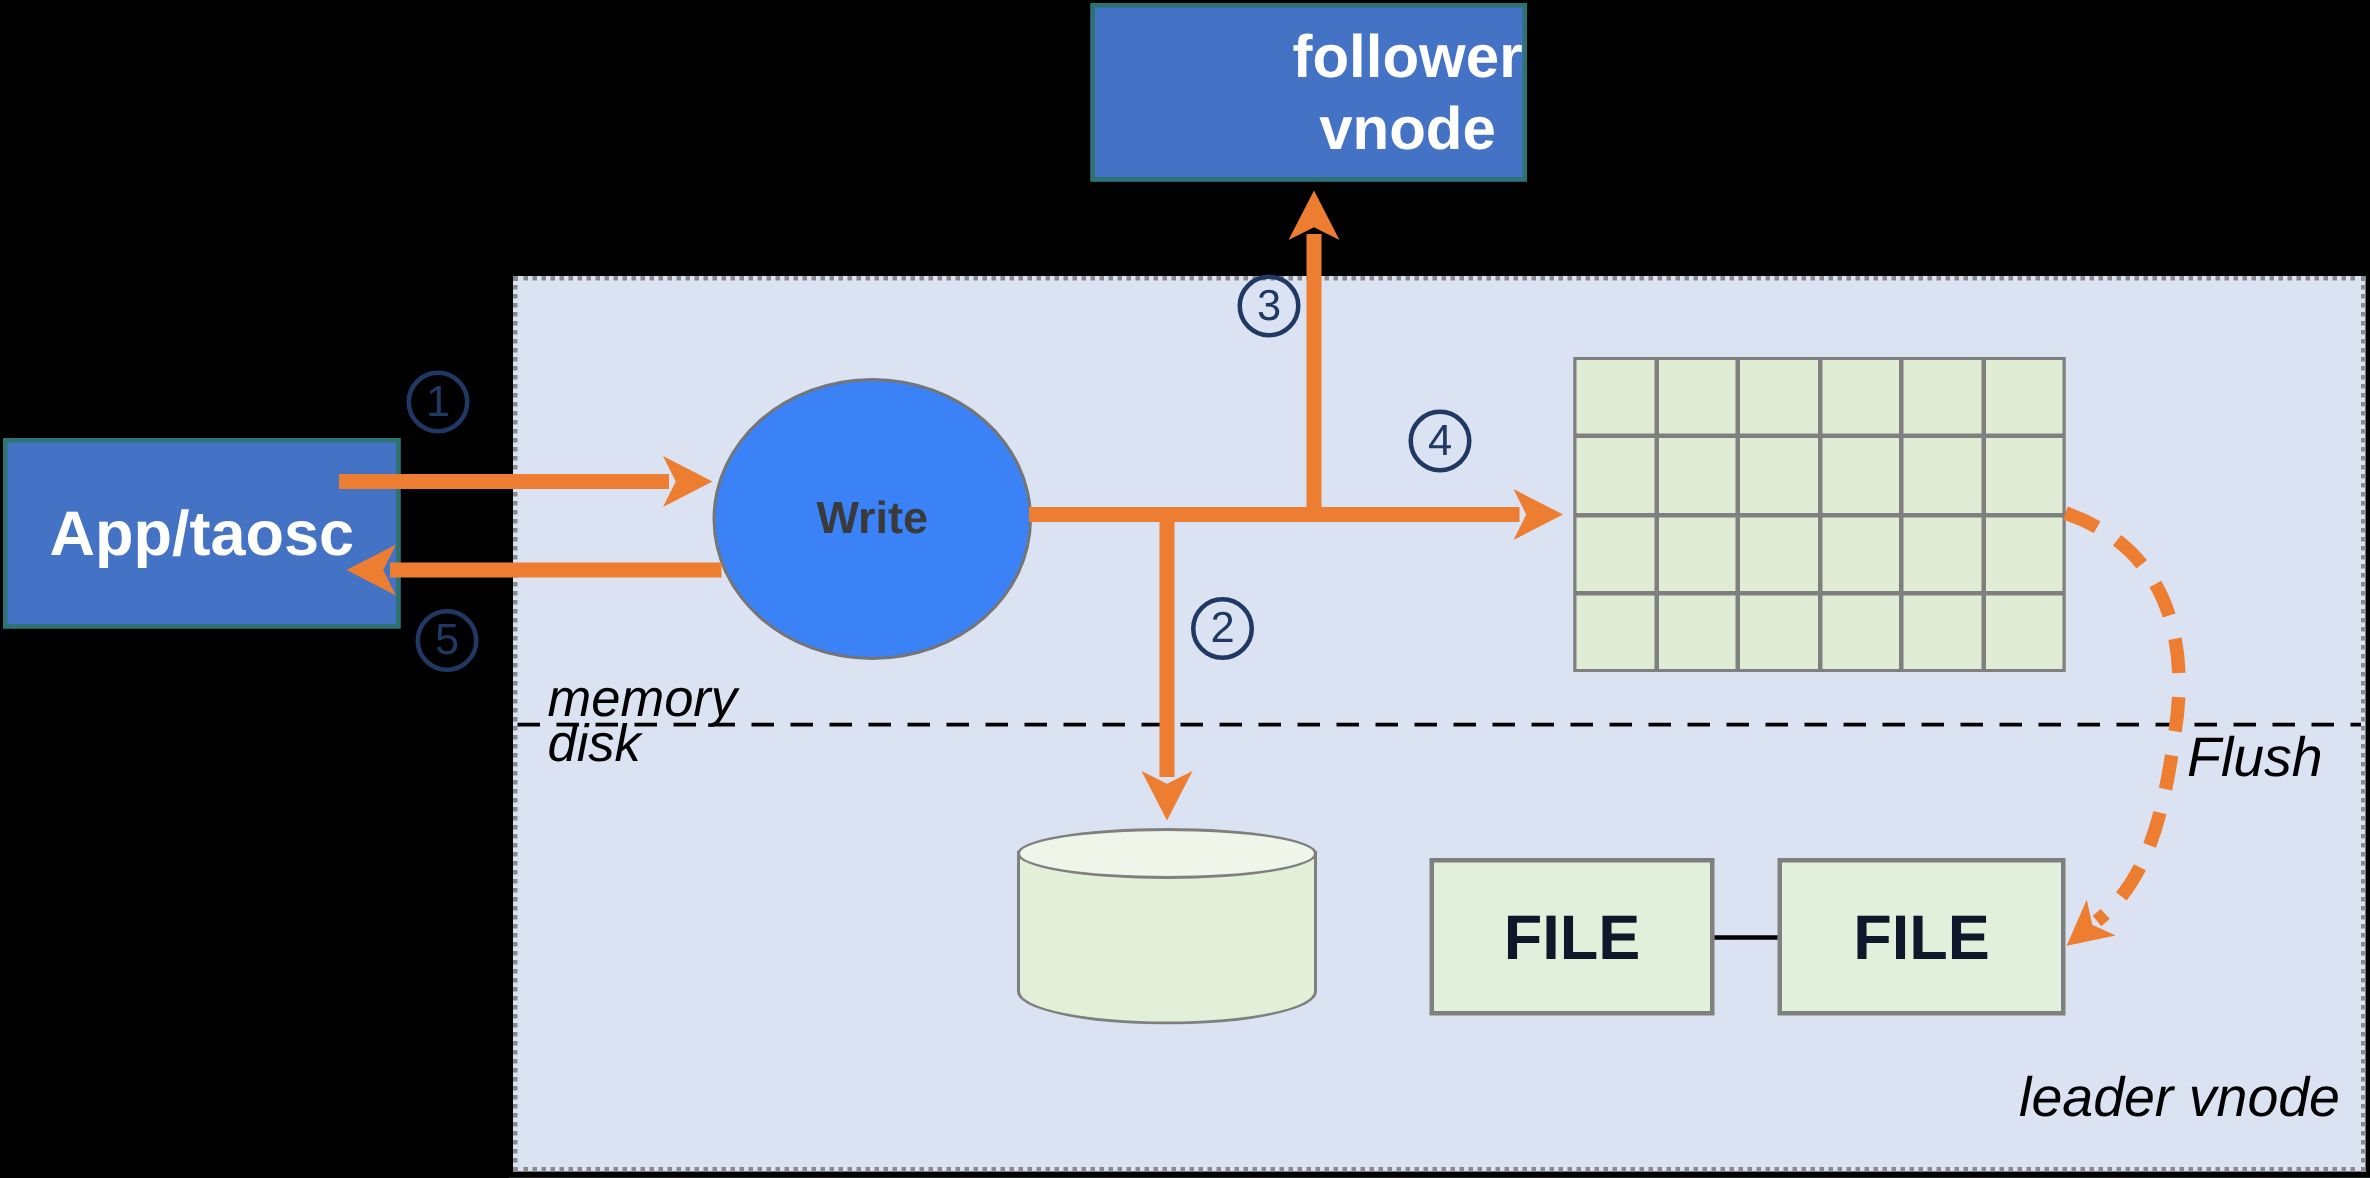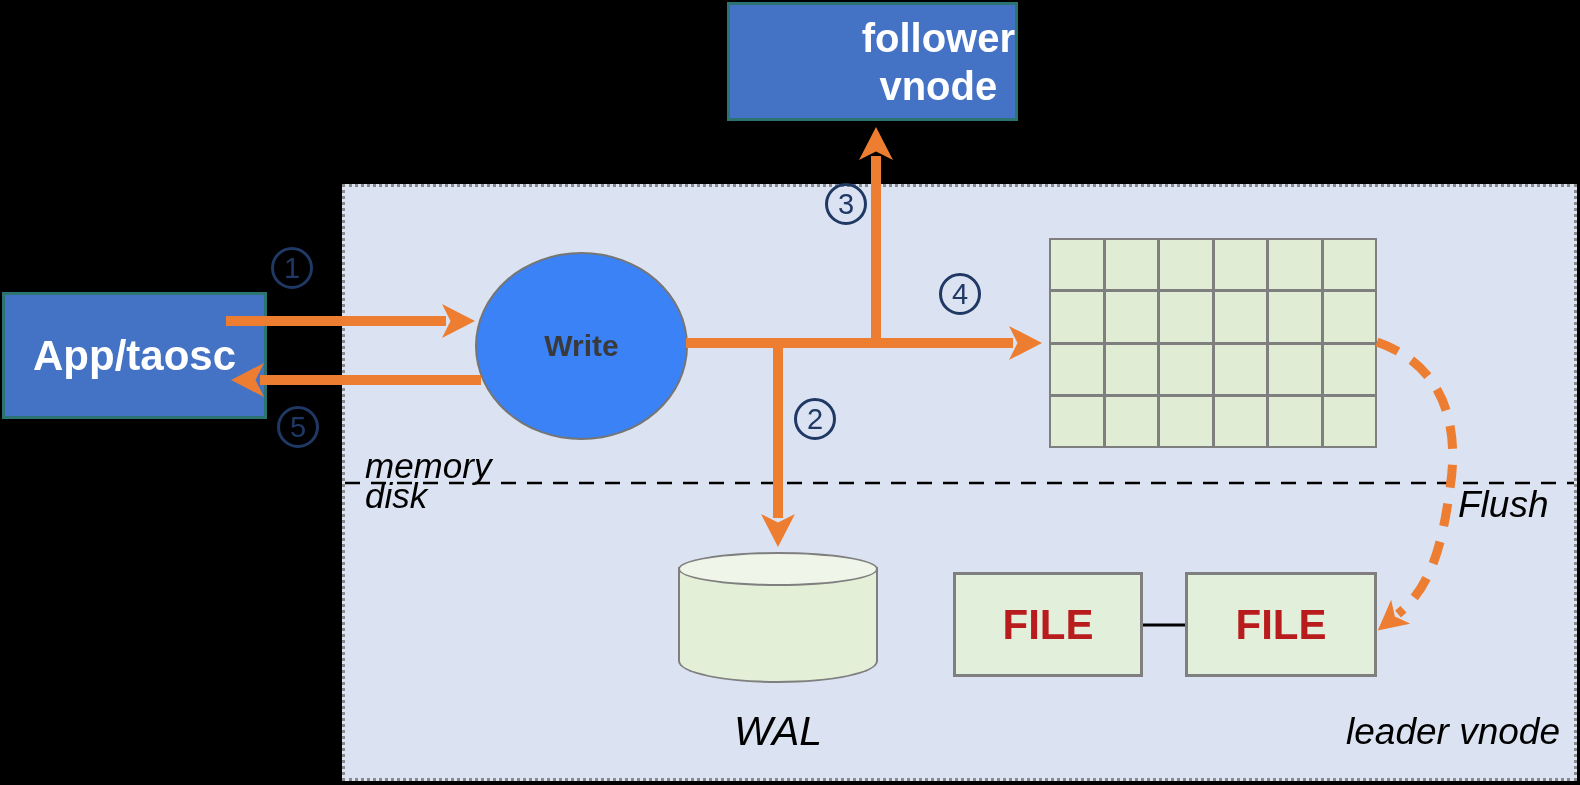--- a/index.html
+++ b/index.html
@@ -67,21 +67,21 @@
     border:2px solid #7F7F7F;
     border-radius:50%;
   }
   .file-box{
     position:absolute;
     top:572px;height:105px;
     background:#E2EFDA;
     border:3px solid #7F7F7F;
     box-sizing:border-box;
     display:flex;align-items:center;justify-content:center;
-    font-weight:bold;font-size:42px;color:#b91c1c;
+    font-weight:bold;font-size:42px;color:#0f172a;
     z-index:2;
   }
   .file-left{left:953px;width:190px;}
   .file-right{left:1185px;width:192px;}
   
   .overlay{position:absolute;left:0;top:0;z-index:3;pointer-events:none;}
   
   .step{
     position:absolute;
     width:42px;height:42px;
@@ -198,17 +198,16 @@
   </div>
   <div class="step step4">
     <span>4</span>
   </div>
   <div class="step step5">
     <span>5</span>
   </div>
 
   <div class="txt lbl-memory">memory</div>
   <div class="txt lbl-disk">disk</div>
-  <div class="txt lbl-wal">WAL</div>
   <div class="txt lbl-flush">Flush</div>
   <div class="txt lbl-leader">leader vnode</div>
 
 </div>
 
 </body></html>

